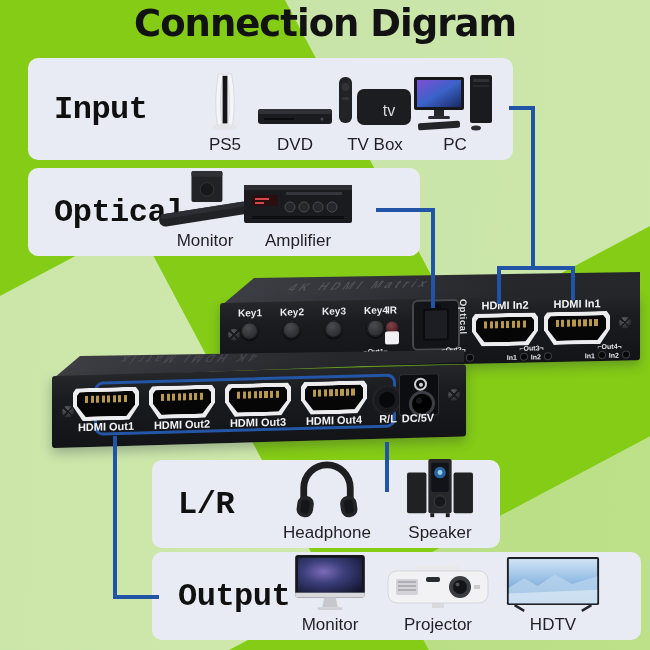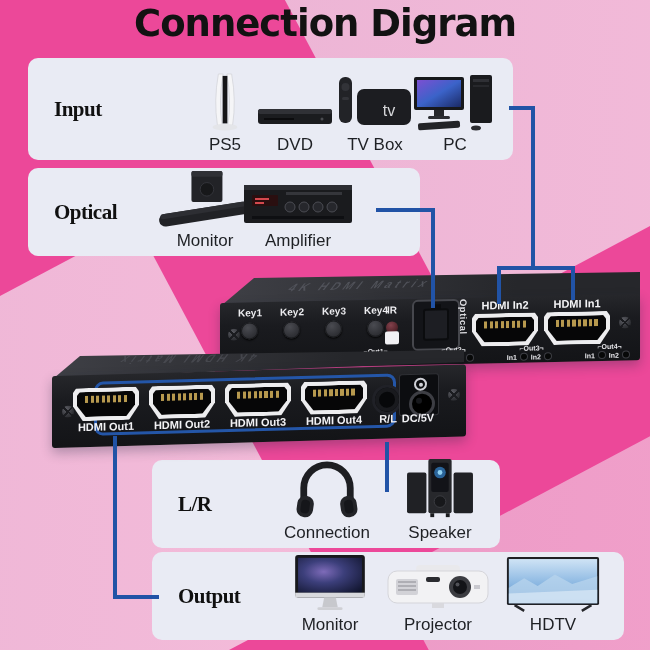--- a/index.html
+++ b/index.html
@@ -1,36 +1,36 @@
 <!DOCTYPE html>
 <html><head>
 <meta charset="utf-8">
 <style>
   html,body{margin:0;padding:0;background:#fff;}
-  .canvas{position:relative;width:650px;height:650px;overflow:hidden;background:#ec4899;
+  .canvas{position:relative;width:650px;height:650px;overflow:hidden;background:#84cc16;
           font-family:"Liberation Sans","DejaVu Sans",sans-serif;}
   
   .ribbon{position:absolute;background:linear-gradient(120deg,#edf0f6,#f8f9fc);opacity:.65;z-index:0;}
   .r1{left:340px;top:-150px;width:430px;height:400px;transform:rotate(-28deg);}
   .r2{left:-170px;top:300px;width:430px;height:420px;transform:rotate(-28deg);}
   .r3{left:430px;top:480px;width:340px;height:260px;transform:rotate(-28deg);opacity:.5;}
 
   .title{position:absolute;left:0;top:2px;width:100%;margin:0;text-align:center;z-index:3;
          font-family:"DejaVu Sans","Liberation Sans",sans-serif;
          font-size:37px;font-weight:800;letter-spacing:-1px;color:#121212;}
 
   
   .box{position:absolute;background:#e9ebf4;border-radius:10px;z-index:2;}
   .input-box{left:28px;top:58px;width:485px;height:102px;}
   .optical-box{left:28px;top:168px;width:392px;height:88px;}
   .lr-box{left:152px;top:460px;width:348px;height:88px;}
-  .output-box{left:152px;top:552px;width:472px;height:88px;}
+  .output-box{left:152px;top:552px;width:472px;height:88px;padding-left:17px;}
   .grp-label{position:absolute;left:26px;top:50%;transform:translateY(-50%);
-             font-size:21px;font-weight:800;color:#101010;letter-spacing:-.5px;
-             font-family:Liberation Serif, serif;}
+             font-size:32px;font-weight:800;color:#101010;letter-spacing:-.5px;
+             font-family:Liberation Mono, monospace;}
   .item{position:absolute;bottom:5px;display:flex;flex-direction:column;align-items:center;justify-content:flex-end;}
   .item .icon{display:flex;align-items:flex-end;justify-content:center;}
   .cap{font-size:17px;color:#1e2024;margin-top:2px;white-space:nowrap;}
 
   
   .cline{position:absolute;background:#2153a6;z-index:6;}
 
   
   .device{position:absolute;z-index:4;}
   .dev1{left:220px;top:270px;width:420px;height:102px;}
@@ -341,21 +341,21 @@
     <div class="item" style="left:130px;width:90px">
       <div class="icon">
         <svg viewBox="0 0 72 64" width="70" height="62">
           <path d="M12 44 L12 30 A24 24 0 0 1 60 30 L60 44" fill="none" stroke="#1d1e22" stroke-width="7" stroke-linecap="round"></path>
           <rect x="5" y="38" width="17" height="22" rx="8" fill="#232428" transform="rotate(8 13 49)"></rect>
           <rect x="50" y="38" width="17" height="22" rx="8" fill="#232428" transform="rotate(-8 59 49)"></rect>
           <rect x="9" y="42" width="9" height="14" rx="4" fill="#15161a" transform="rotate(8 13 49)"></rect>
           <rect x="54" y="42" width="9" height="14" rx="4" fill="#15161a" transform="rotate(-8 59 49)"></rect>
         </svg>
       </div>
-      <span class="cap">Connection</span>
+      <span class="cap">Headphone</span>
     </div>
     <div class="item" style="left:248px;width:80px">
       <div class="icon">
         <svg viewBox="0 0 80 66" width="78" height="64">
           <rect x="6" y="16" width="20" height="42" rx="2" fill="#202125"></rect>
           <rect x="54" y="16" width="20" height="42" rx="2" fill="#202125"></rect>
           <rect x="28" y="2" width="24" height="56" rx="2" fill="#27282c"></rect>
           <rect x="31" y="6" width="18" height="30" rx="2" fill="#121318"></rect>
           <circle cx="40" cy="16" r="6" fill="#2d6ea8" opacity=".9"></circle>
           <circle cx="40" cy="16" r="2.5" fill="#90d1f1"></circle>

